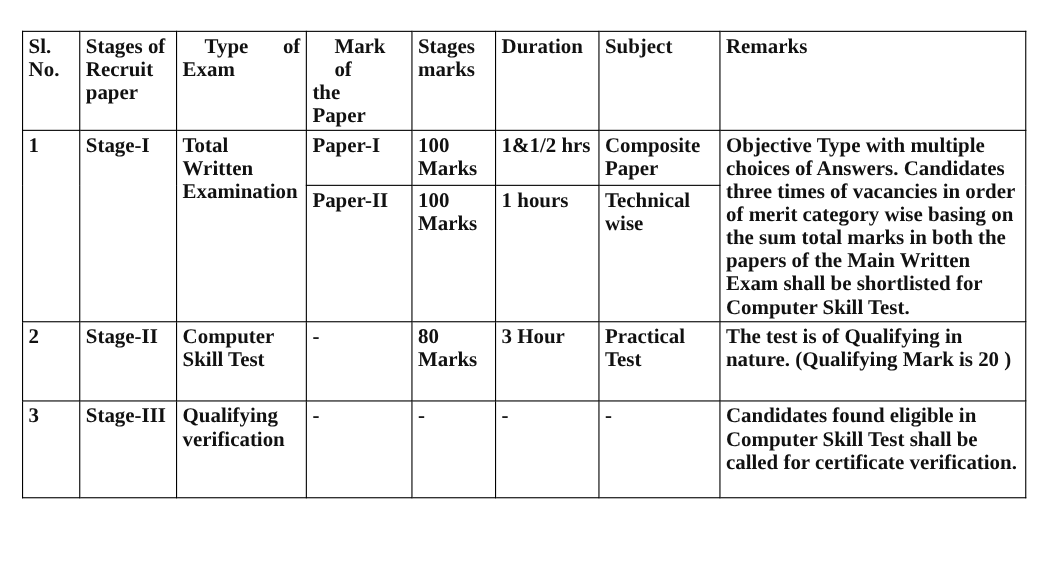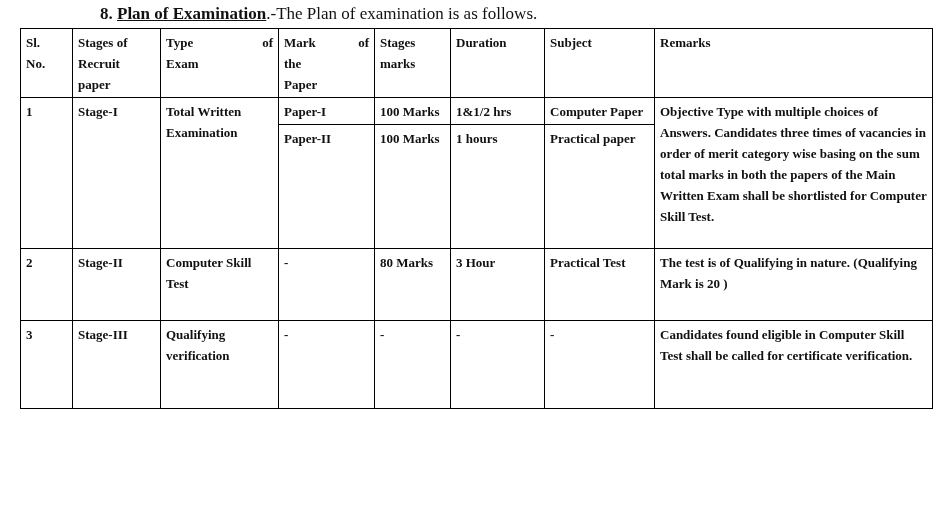--- a/index.html
+++ b/index.html
@@ -39,21 +39,21 @@
   .heading .rest {
     font-weight: normal;
   }
   table.exam {
     position: absolute;
     left: 20px;
     top: 28px;
     width: 912px;
     border-collapse: collapse;
     table-layout: fixed;
-    font-size: 13px;
+    font-size: 19px;
     line-height: 21px;
   }
   table.exam td, table.exam th {
     border: 1px solid #000;
     vertical-align: top;
     padding: 3px 5px 2px 5px;
     font-weight: bold;
     text-align: left;
   }
   table.exam thead th {
@@ -68,35 +68,32 @@
   .col-subj  { width: 110px; }
   .col-rem   { width: 278px; }
   .remarks-cell {
     text-align: justify;
     text-align-last: left;
   }
   .spread {
     display: block;
     text-align: justify;
     text-align-last: justify;
+    margin-left: 20px;
   }
   .tall-1 { height: 96px; }
   .tall-2 { height: 118px; }
   .row3 td { height: 66px; }
   .row4 td { height: 82px; }
 </style>
 </head>
 <body>
 
 <div class="page">
 
-  <div class="heading">
-    <span class="num">8.</span>
-    <span class="title">Plan of Examination</span><span class="rest">.-The Plan of examination is as follows.</span>
-  </div>
 
   <table class="exam">
     <colgroup>
       <col class="col-sl">
       <col class="col-stage">
       <col class="col-type">
       <col class="col-paper">
       <col class="col-marks">
       <col class="col-dur">
       <col class="col-subj">
@@ -139,29 +136,29 @@
     </thead>
     <tbody>
 
       <tr>
         <td rowspan="2" class="tall-1">1</td>
         <td rowspan="2">Stage-I</td>
         <td rowspan="2">Total Written Examination</td>
         <td>Paper-I</td>
         <td>100 Marks</td>
         <td>1&amp;1/2 hrs</td>
-        <td>Computer Paper</td>
+        <td>Composite Paper</td>
         <td rowspan="2" class="remarks-cell">Objective Type with multiple choices of Answers. Candidates three times of vacancies in order of merit category wise basing on the sum total marks in both the papers of the Main Written Exam shall be shortlisted for Computer Skill Test.</td>
       </tr>
 
       <tr>
         <td class="tall-2">Paper-II</td>
         <td>100 Marks</td>
         <td>1 hours</td>
-        <td>Practical paper</td>
+        <td>Technical wise</td>
       </tr>
 
       <tr class="row3">
         <td>2</td>
         <td>Stage-II</td>
         <td>Computer Skill Test</td>
         <td>-</td>
         <td>80 Marks</td>
         <td>3 Hour</td>
         <td>Practical Test</td>

